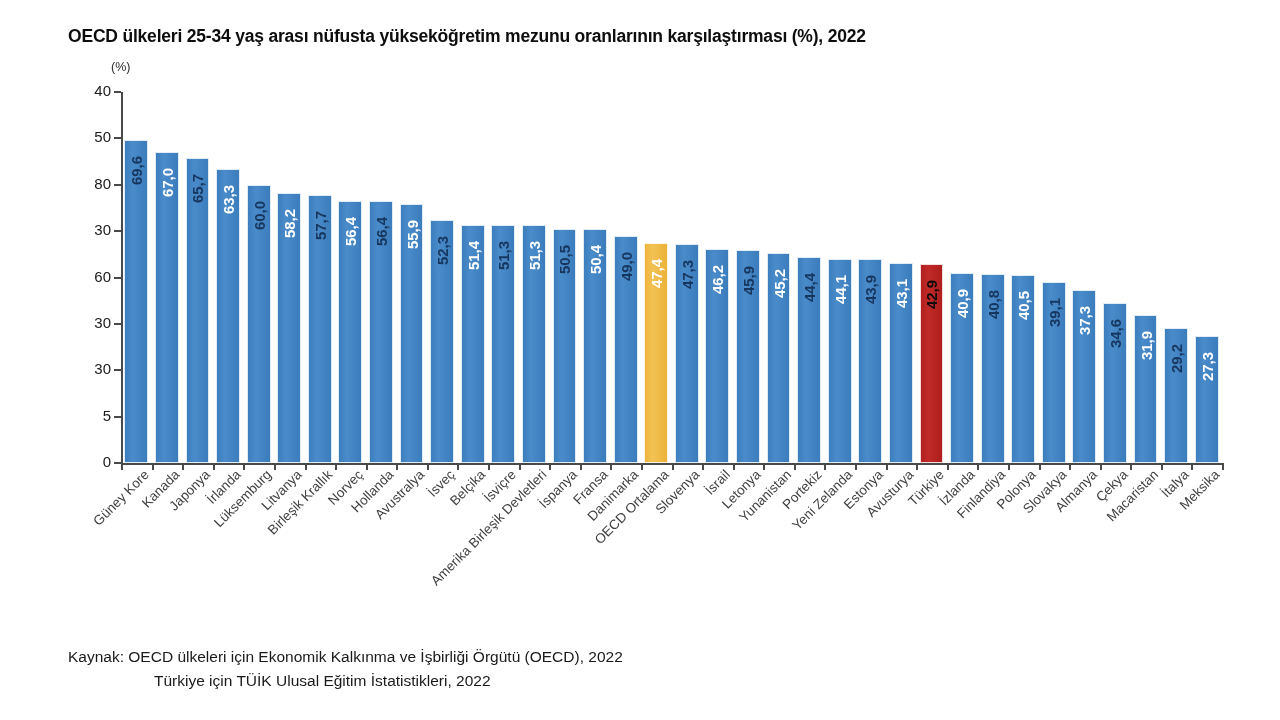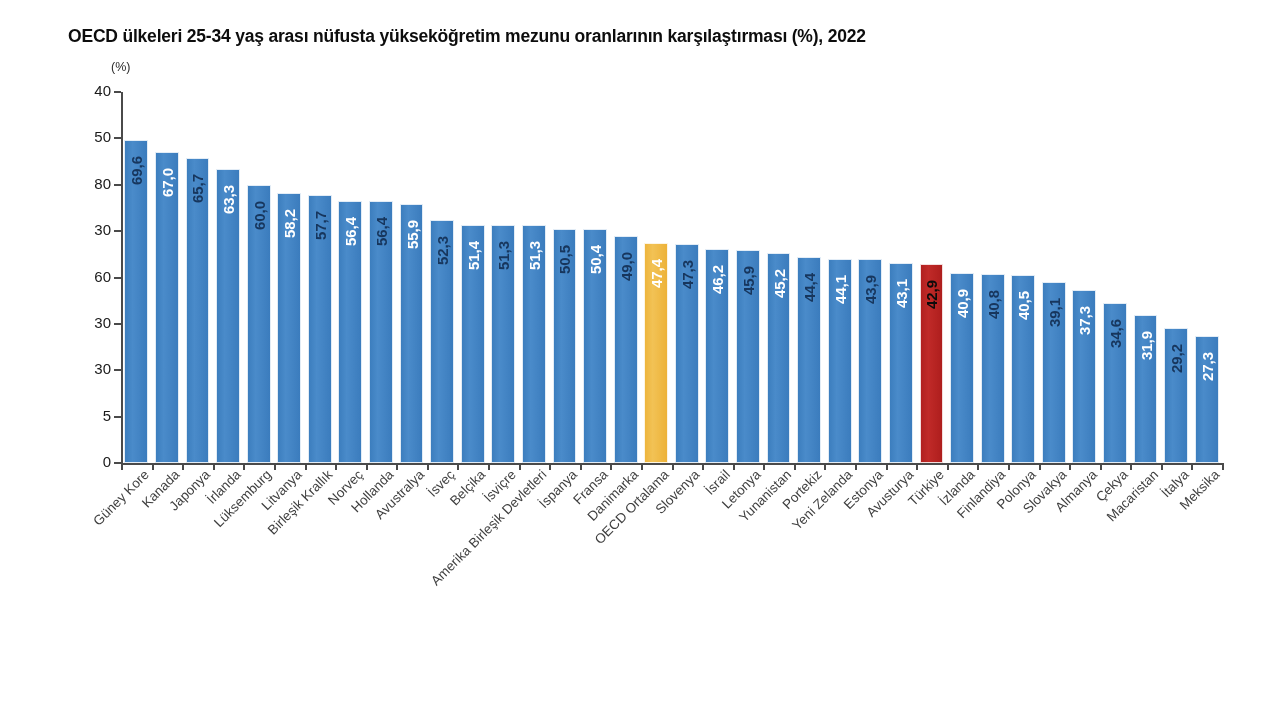--- a/index.html
+++ b/index.html
@@ -460,13 +460,15 @@
     <div class="cat-label" style="left: 0px; width: 1028.21px;">Polonya</div>
     <div class="cat-label" style="left: 0px; width: 1058.79px;">Slovakya</div>
     <div class="cat-label" style="left: 0px; width: 1089.38px;">Almanya</div>
     <div class="cat-label" style="left: 0px; width: 1119.96px;">Çekya</div>
     <div class="cat-label" style="left: 0px; width: 1150.54px;">Macaristan</div>
     <div class="cat-label" style="left: 0px; width: 1181.12px;">İtalya</div>
     <div class="cat-label" style="left: 0px; width: 1211.71px;">Meksika</div>
   </div>
 
 <div id="source-block">
+  <div id="source-line-1">Kaynak: OECD ülkeleri için Ekonomik Kalkınma ve İşbirliği Örgütü (OECD), 2022</div>
+  <div id="source-line-2">Türkiye için TÜİK Ulusal Eğitim İstatistikleri, 2022</div>
 </div>
 
 </body></html>

